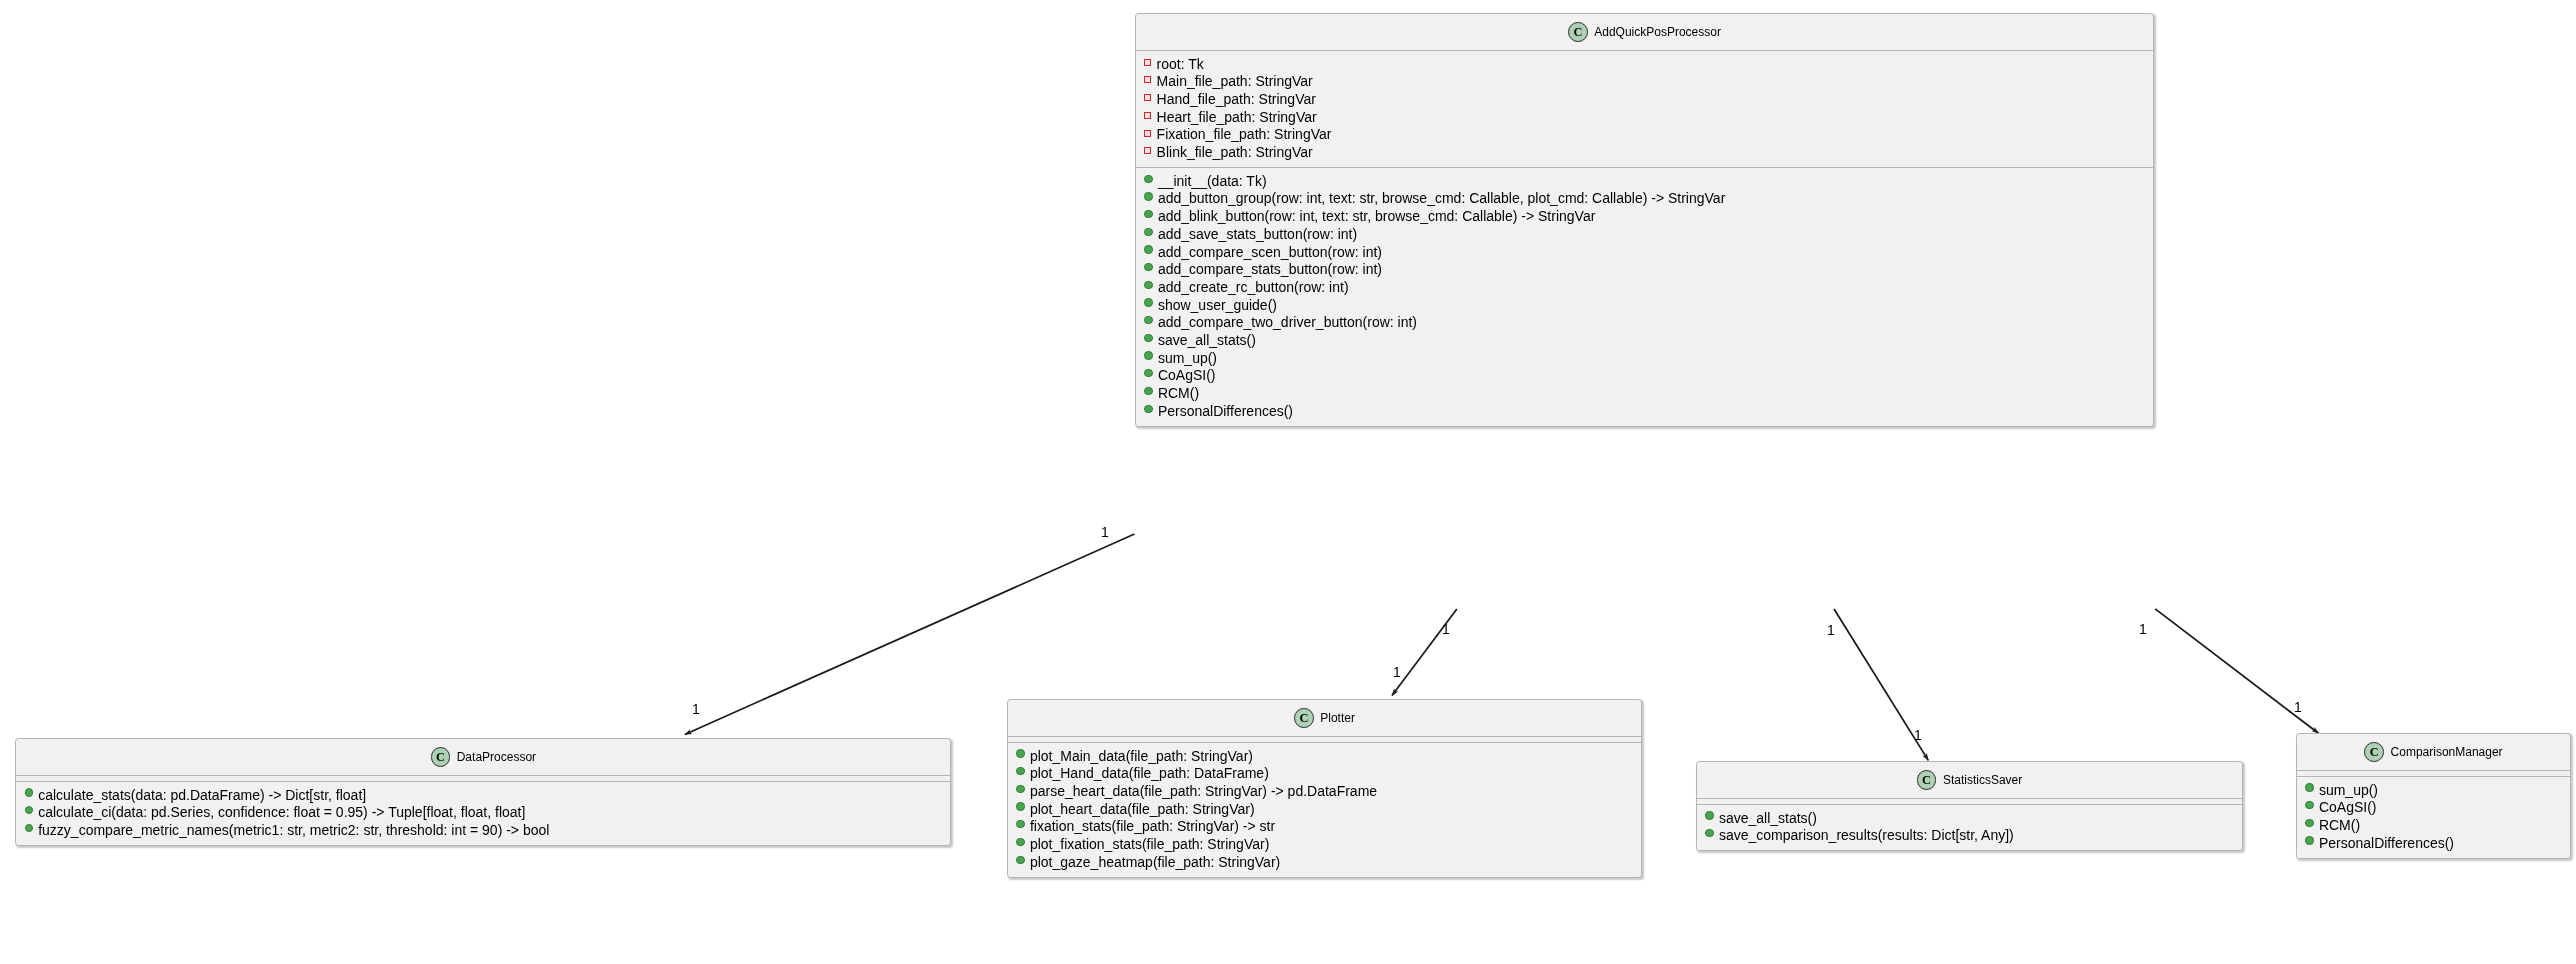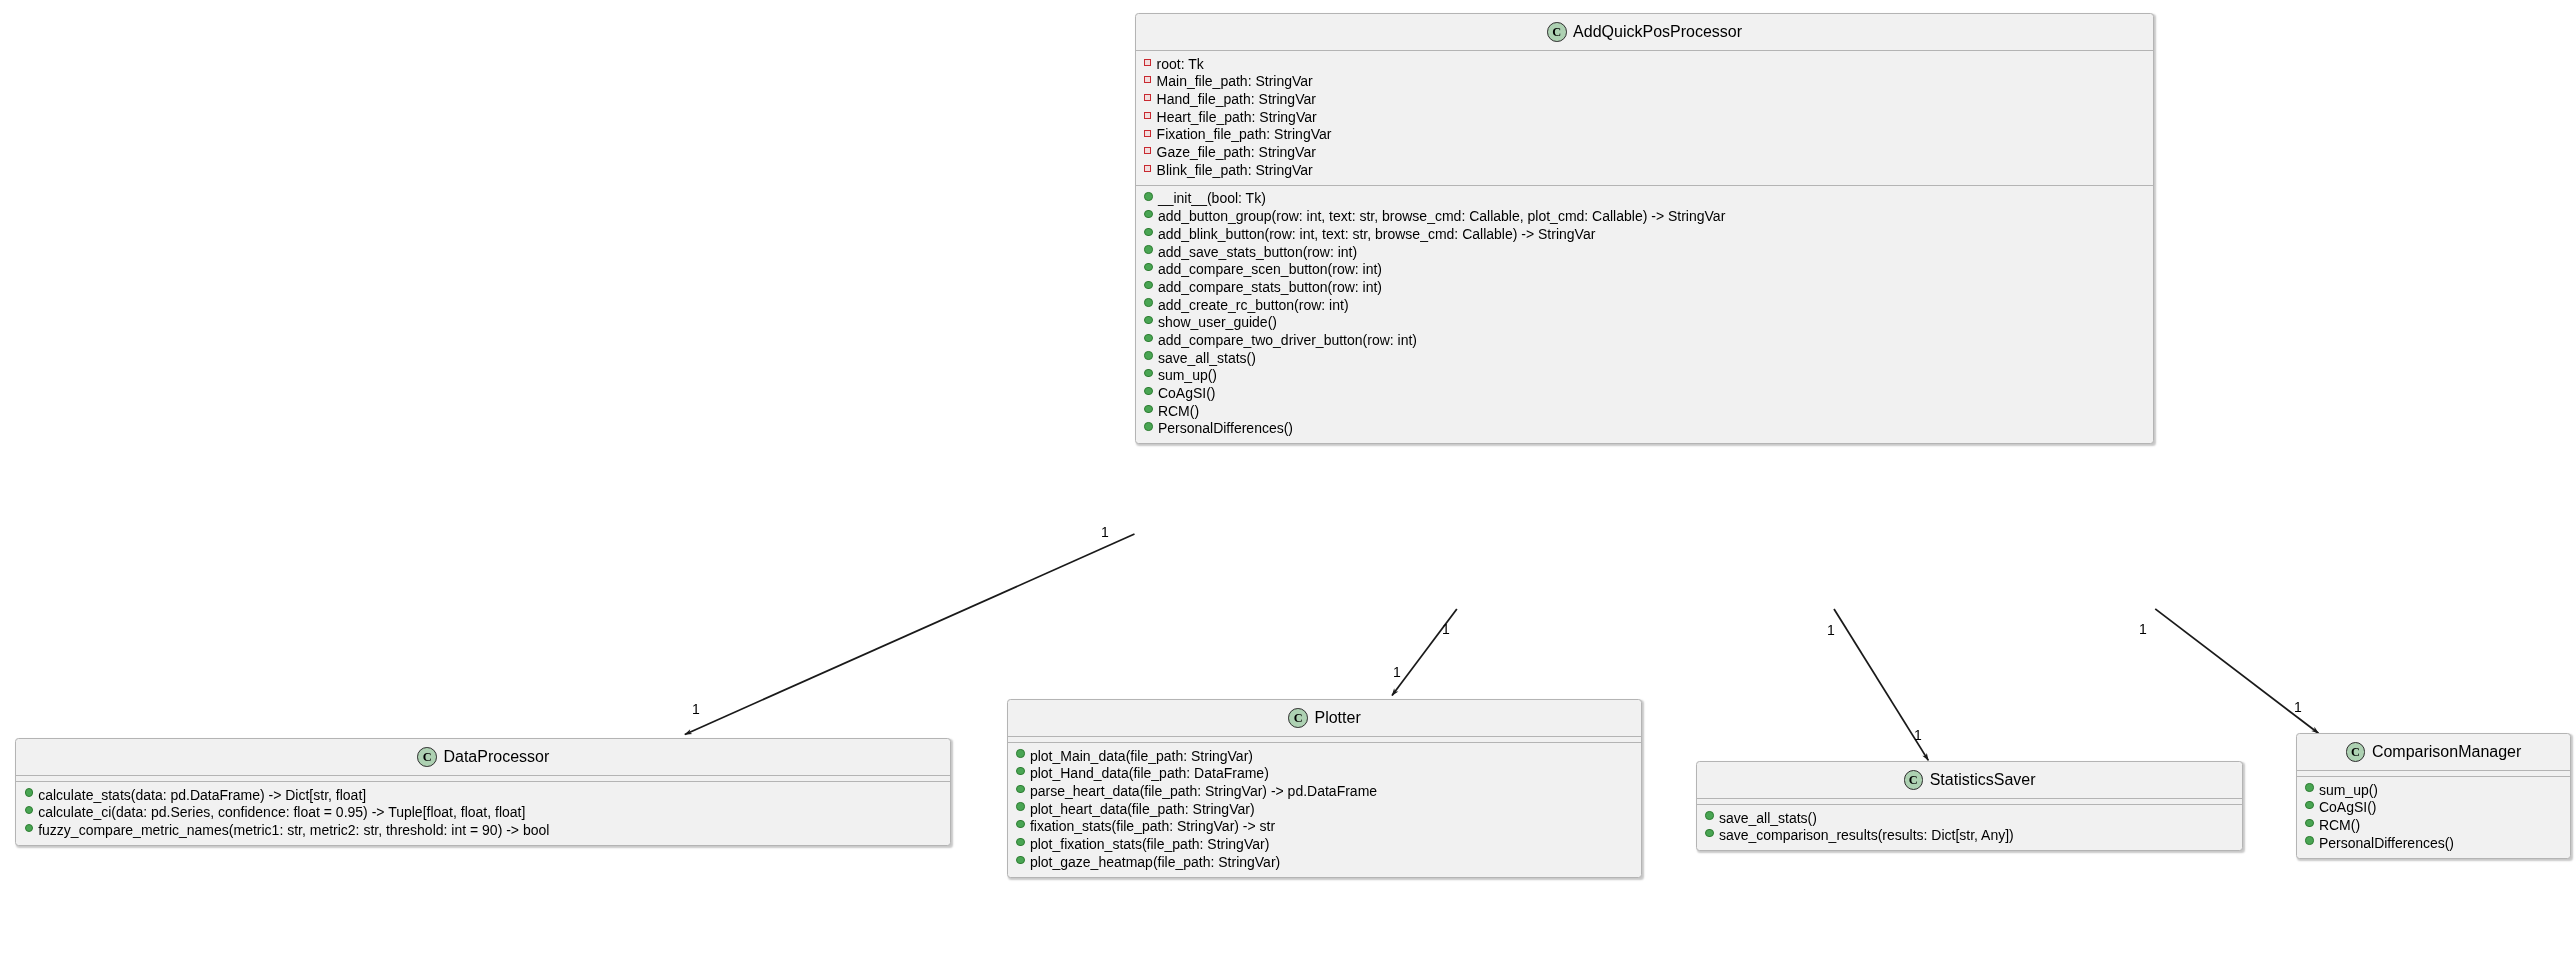--- a/index.html
+++ b/index.html
@@ -49,21 +49,21 @@
     align-items: center;
     justify-content: center;
     font-family: "Liberation Serif", serif;
     font-weight: bold;
     font-size: 12.4px;
     line-height: 1;
     color: #000000;
     flex: 0 0 auto;
   }
   .uml-title {
-    font-size: 16px;
+    font-size: 12px;
     color: #000000;
     white-space: nowrap;
   }
 
   .uml-section {
     box-sizing: border-box;
     border-bottom: 1.2px solid #B4B4B4;
     padding: 4.7px 0 5.3px 0;
   }
   .uml-section.last { border-bottom: none; }
@@ -178,31 +178,27 @@
       <div class="member">
           <span class="mark-private"></span>
           <span class="member-text">Heart_file_path: StringVar</span>
         </div>
       <div class="member">
           <span class="mark-private"></span>
           <span class="member-text">Fixation_file_path: StringVar</span>
         </div>
       <div class="member">
           <span class="mark-private"></span>
-          <span class="member-text">Gaze_file_path: StringVar</span>
-        </div>
-      <div class="member">
-          <span class="mark-private"></span>
           <span class="member-text">Blink_file_path: StringVar</span>
         </div>
     </div>
     <div class="uml-section last">
       <div class="member">
           <span class="mark-public"></span>
-          <span class="member-text">__init__(bool: Tk)</span>
+          <span class="member-text">__init__(data: Tk)</span>
         </div>
       <div class="member">
           <span class="mark-public"></span>
           <span class="member-text">add_button_group(row: int, text: str, browse_cmd: Callable, plot_cmd: Callable) -&gt; StringVar</span>
         </div>
       <div class="member">
           <span class="mark-public"></span>
           <span class="member-text">add_blink_button(row: int, text: str, browse_cmd: Callable) -&gt; StringVar</span>
         </div>
       <div class="member">

